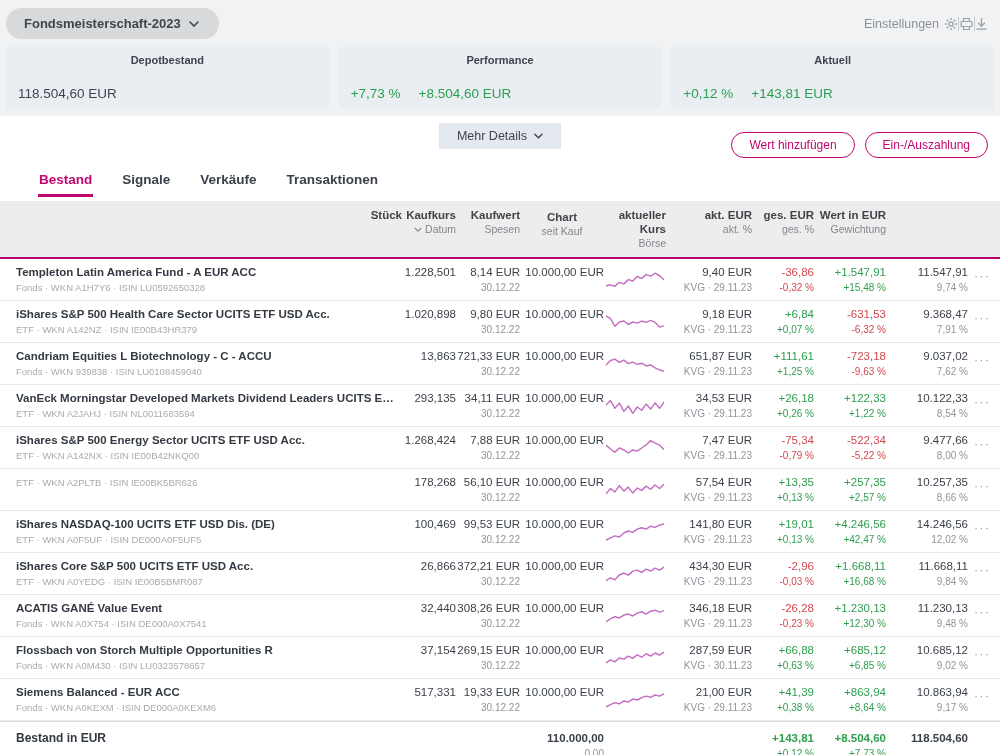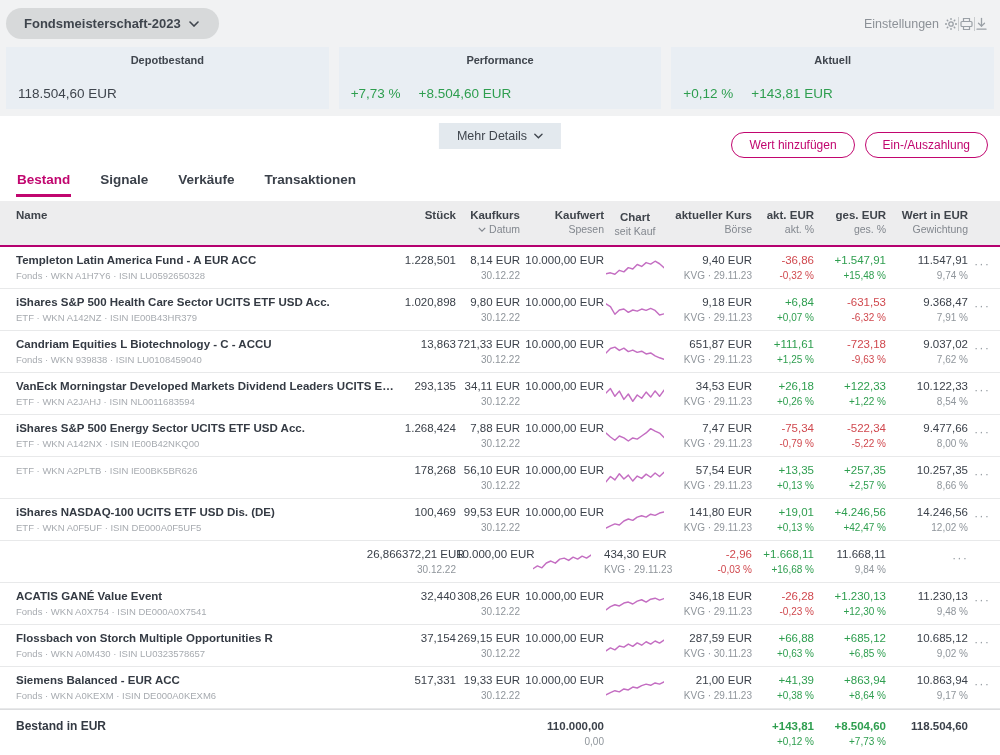--- a/index.html
+++ b/index.html
@@ -51,21 +51,21 @@
   }
   .action-buttons{position:absolute;right:12px;top:16px;display:flex;gap:10px;}
   .pill-btn{
     background:#fff;border:1.5px solid var(--accent);color:var(--accent);
     border-radius:15px;padding:5px 17px;font-family:inherit;font-size:12px;cursor:pointer;white-space:nowrap;
   }
   
   .tabs{display:flex;gap:28px;padding:6px 16px 0 16px;}
   .tab{background:none;border:none;font-family:inherit;font-size:13.5px;font-weight:bold;color:var(--text);
     padding:4px 1px 7px 1px;cursor:pointer;border-bottom:3px solid transparent;}
-  .tab.active{color:var(--accent);border-bottom-color:var(--accent);}
+  .tab.active{color:var(--accent);border-bottom-color:var(--accent);margin-left:22px;}
   
   .trow{
     display:grid;
     grid-template-columns:minmax(0,1fr) 54px 64px 84px 62px 86px 62px 72px 82px 22px;
     align-items:start;
     padding:6px 10px 6px 16px;
   }
   .thead{background:var(--hdr-bg);border-bottom:2px solid #b5006f;padding-top:7px;padding-bottom:7px;margin-top:4px;}
   .h1{font-size:11.5px;font-weight:bold;color:#3f444b;line-height:14px;}
   .h2{font-size:10.5px;color:#82878e;line-height:14px;display:flex;align-items:center;justify-content:flex-end;gap:3px;}
@@ -180,23 +180,20 @@
 </div>
 
 <div class="tabs">
   <button class="tab active">Bestand</button>
   <button class="tab">Signale</button>
   <button class="tab">Verkäufe</button>
   <button class="tab">Transaktionen</button>
 </div>
 
 <div class="trow thead">
-  <div class="cell">
-      <div class="h1">Name</div>
-    </div>
   <div class="cell num">
       <div class="h1">Stück</div>
     </div>
   <div class="cell num">
     <div class="h1">Kaufkurs</div>
     <div class="h2">
       <svg width="8" height="5" viewBox="0 0 10 6">
           <polyline points="1,1 5,5 9,1" fill="none" stroke="#82878e" stroke-width="1.6"></polyline>
         </svg>
       <span>Datum</span>
@@ -508,20 +505,24 @@
       <div class="v2 pos">+42,47 %</div>
     </div>
     <div class="cell num">
       <div class="v1">14.246,56</div>
       <div class="v2">12,02 %</div>
     </div>
     <div class="cell menu">···</div>
   </div>
 
   <div class="trow data-row">
+    <div class="cell name-cell">
+      <div class="fund-name">iShares Core S&amp;P 500 UCITS ETF USD Acc.</div>
+      <div class="fund-meta">ETF · WKN A0YEDG · ISIN IE00B5BMR087</div>
+    </div>
     <div class="cell num">
         <div class="v1">26,866</div>
       </div>
     <div class="cell num">
       <div class="v1">372,21 EUR</div>
       <div class="v2">30.12.22</div>
     </div>
     <div class="cell num">
         <div class="v1">10.000,00 EUR</div>
       </div>

